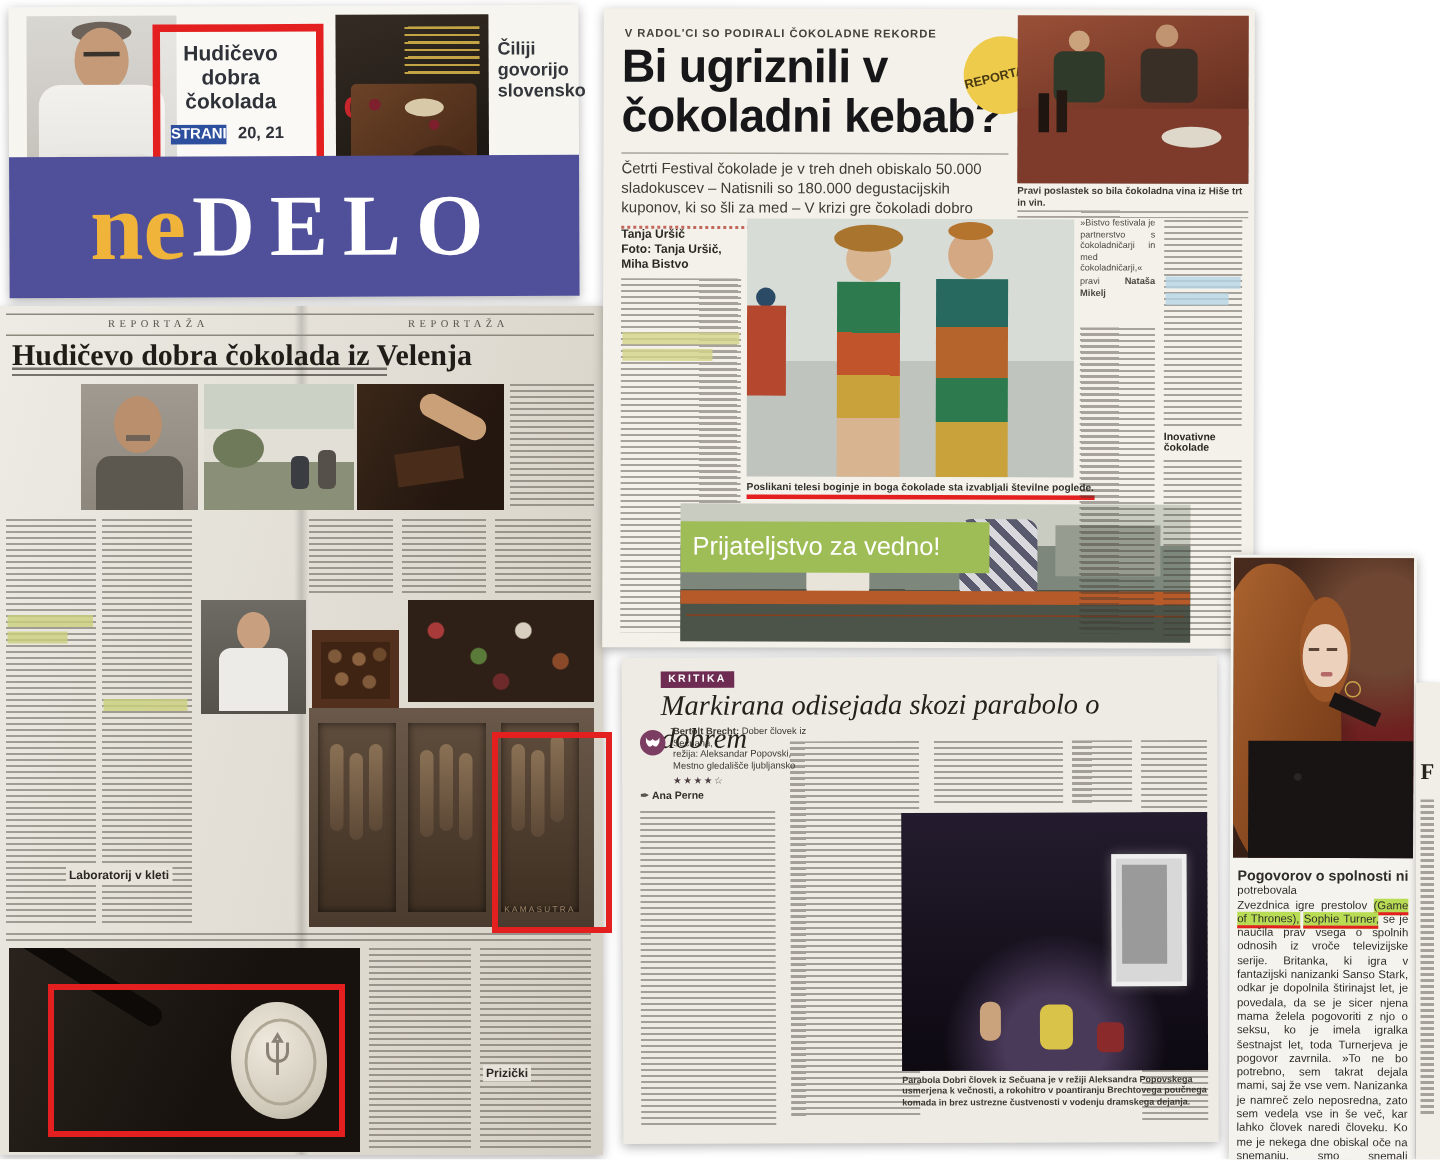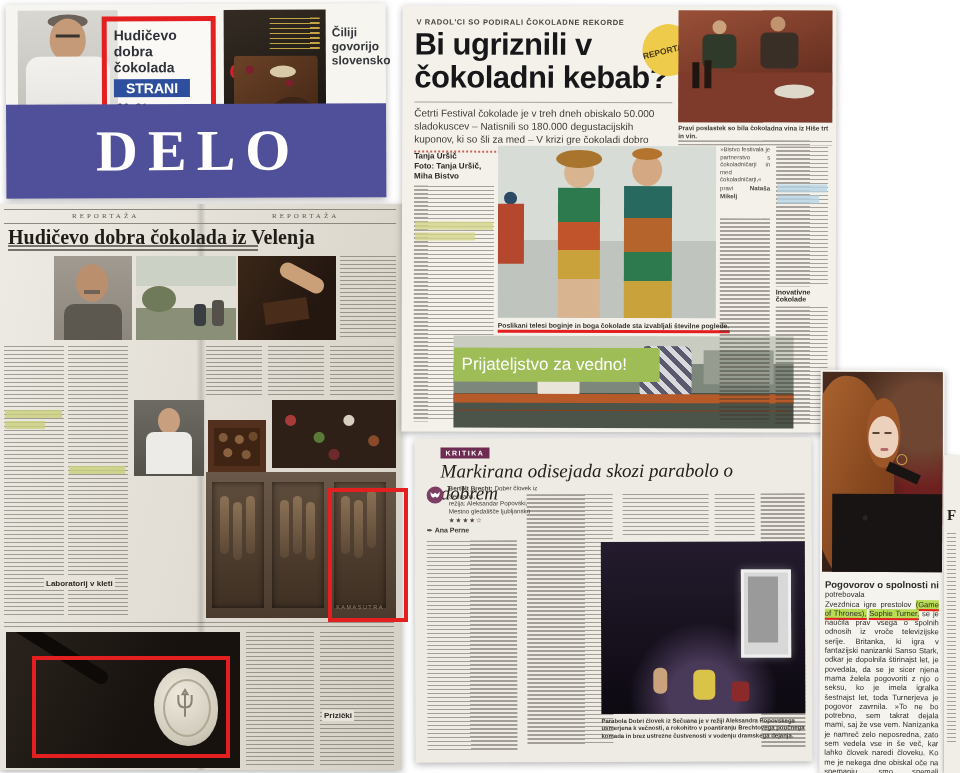--- a/index.html
+++ b/index.html
@@ -15,23 +15,23 @@
 
   
   .nedelo{left:6px;top:4px;width:380px;height:194px;background:#f7f5f0;transform:rotate(-.25deg);}
   .chef{left:12px;top:6px;width:100px;height:148px;background:linear-gradient(#d9d7d2,#bcb9b2);}
   .chef-head{position:absolute;left:32px;top:8px;width:36px;height:42px;border-radius:50% 50% 46% 46%;background:#c49a79;}
   .chef-hair{position:absolute;left:30px;top:4px;width:40px;height:14px;border-radius:50%;background:#6d625a;}
   .chef-glasses{position:absolute;left:38px;top:24px;width:24px;height:3px;background:#3a332c;}
   .chef-coat{position:absolute;left:8px;top:46px;width:84px;height:102px;border-radius:14px 14px 0 0;background:linear-gradient(#f2f1ee,#dddcd7);}
   .chef-arms{position:absolute;left:14px;top:92px;width:72px;height:26px;border-radius:12px;background:#e6e4df;box-shadow:inset 0 -4px 6px rgba(0,0,0,.18);}
   .teaser-redbox{left:96px;top:12px;width:114px;height:100px;border:5px solid #e41f1f;background:rgba(255,255,255,.4);box-sizing:border-box;padding:6px 7px;}
-  .teaser-title{font-weight:bold;font-size:14px;line-height:16px;color:#2e3238;width:80px;}
+  .teaser-title{font-weight:bold;font-size:14px;line-height:16px;color:#2e3238;width:80px;text-align:center;}
   .teaser-pages{margin-top:4px;}
-  .strani{background:#2e4f9e;color:#fff;font-weight:bold;font-size:14px;padding:1px 12px;}
+  .strani{background:#2e4f9e;color:#fff;font-weight:bold;font-size:10px;padding:1px 0;}
   .pagenums{color:#2e3238;font-weight:bold;font-size:11px;margin-left:3px;}
   .okmag{left:218px;top:6px;width:102px;height:148px;background:linear-gradient(160deg,#342c24,#201a15 60%,#171310);}
   .ok-logo{position:absolute;left:5px;top:5px;color:#c8252c;font-weight:bold;font-size:22px;letter-spacing:1px;font-family:"Liberation Serif",serif;margin-top:44px;}
   .ok-lines{position:absolute;left:46px;top:8px;width:50px;height:34px;}
   .ok-cake{position:absolute;left:10px;top:46px;width:84px;height:92px;background:
       radial-gradient(circle at 70% 75%,#3c2416 0 30%,transparent 31%),
       linear-gradient(140deg,#6b4227,#4a2b18 70%);border-radius:4px;}
   .ok-berry1,.ok-berry2,.ok-berry3{position:absolute;border-radius:50%;background:#7e1f2d;}
   .ok-cream{position:absolute;left:46px;top:56px;width:26px;height:12px;border-radius:50%;background:#d8c9a8;}
   .side-teaser{left:326px;top:22px;width:52px;font-weight:bold;font-size:12px;line-height:14px;color:#33363b;}
@@ -150,20 +150,21 @@
       <div class="ok-logo">OK</div>
       <div class="ok-lines g-yellow"></div>
       <div class="ok-cake"></div>
       <div class="ok-berry1" style="left:22px;top:56px;width:8px;height:8px;"></div>
       <div class="ok-berry2" style="left:62px;top:70px;width:7px;height:7px;"></div>
       <div class="ok-berry3" style="left:34px;top:96px;width:9px;height:9px;"></div>
       <div class="ok-cream"></div>
     </div>
     <div class="abs side-teaser">Čiliji govorijo slovensko</div>
     <div class="abs masthead">
+      <span class="mh-ne">ne</span>
         <span class="mh-delo">DELO</span>
     </div>
   </div>
 
   <div class="clip spread">
     <div class="fold"></div>
     <div class="pagehead">
       <span style="left:68px;">REPORTAŽA</span>
       <span style="left:268px;">REPORTAŽA</span>
     </div>

